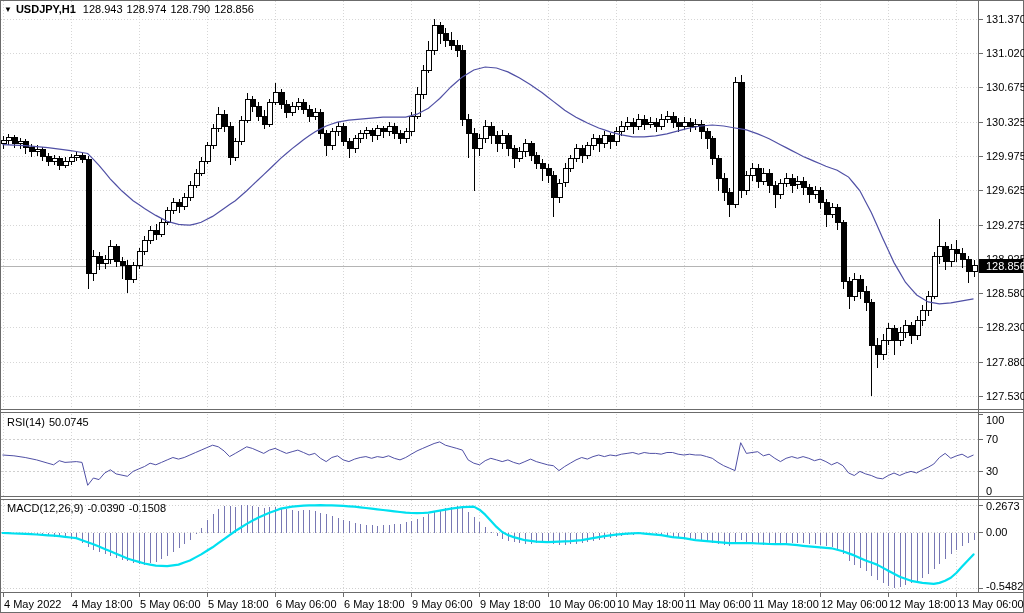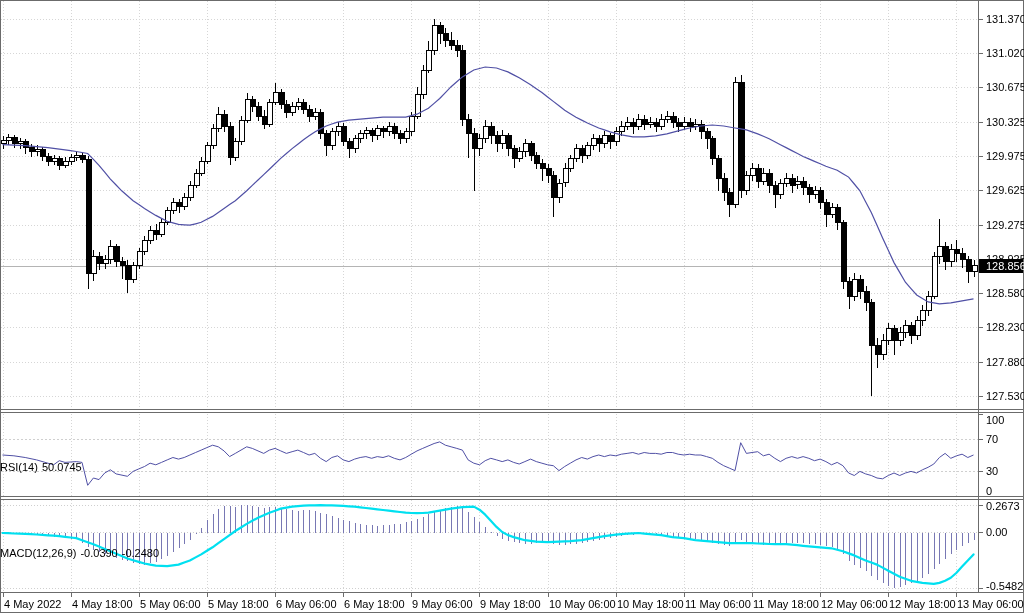--- a/index.html
+++ b/index.html
@@ -5,21 +5,21 @@
   html,body{margin:0;padding:0;background:#ffffff;}
   .wrap{position:relative;width:1024px;height:613px;overflow:hidden;background:#fff;
         font-family:"Liberation Sans","DejaVu Sans",sans-serif;}
   .wrap svg{position:absolute;left:0;top:0;}
   svg text{font-family:"Liberation Sans","DejaVu Sans",sans-serif;font-size:11px;}
   .ov{position:absolute;font-size:11px;color:#000;white-space:nowrap;line-height:13px;}
   .ov span{margin-right:4px;}
   .hdr{top:3px;left:4px;}
   .hdr .sym{font-weight:bold;margin-right:7px;}
   .tri{font-size:8px;margin-right:3px;vertical-align:1px;}
-  .sub-label{left:0;margin-top:45px;}
+  .sub-label{left:7px;}
 </style>
 </head>
 <body>
 
 <div class="wrap">
   <svg id="cv" width="1024" height="613">
       <g>
         <rect x="0" y="0" width="1024" height="613" fill="#ffffff"></rect>
       </g>
       <g shape-rendering="crispEdges">
@@ -700,21 +700,24 @@
         <text x="753" y="608" fill="#000000">11 May 18:00</text>
         <line x1="820.5" y1="593" x2="820.5" y2="597" stroke="#6b6b6b" shape-rendering="crispEdges"></line>
         <text x="821" y="608" fill="#000000">12 May 06:00</text>
         <line x1="888.5" y1="593" x2="888.5" y2="597" stroke="#6b6b6b" shape-rendering="crispEdges"></line>
         <text x="889" y="608" fill="#000000">12 May 18:00</text>
         <line x1="956.5" y1="593" x2="956.5" y2="597" stroke="#6b6b6b" shape-rendering="crispEdges"></line>
         <text x="957" y="608" fill="#000000">13 May 06:00</text>
       </g>
     </svg>
 
+  <div class="ov hdr">
+    <span class="tri">▼</span><span class="sym">USDJPY,H1</span><span>128.943</span><span>128.974</span><span>128.790</span><span>128.856</span>
+  </div>
 
   <div class="ov sub-label" style="top:416px">
     <span>RSI(14)</span><span>50.0745</span>
   </div>
 
   <div class="ov sub-label" style="top:502px">
-    <span>MACD(12,26,9)</span><span>-0.0390</span><span>-0.2480</span>
+    <span>MACD(12,26,9)</span><span>-0.0390</span><span>-0.1508</span>
   </div>
 </div>
 
 </body></html>

